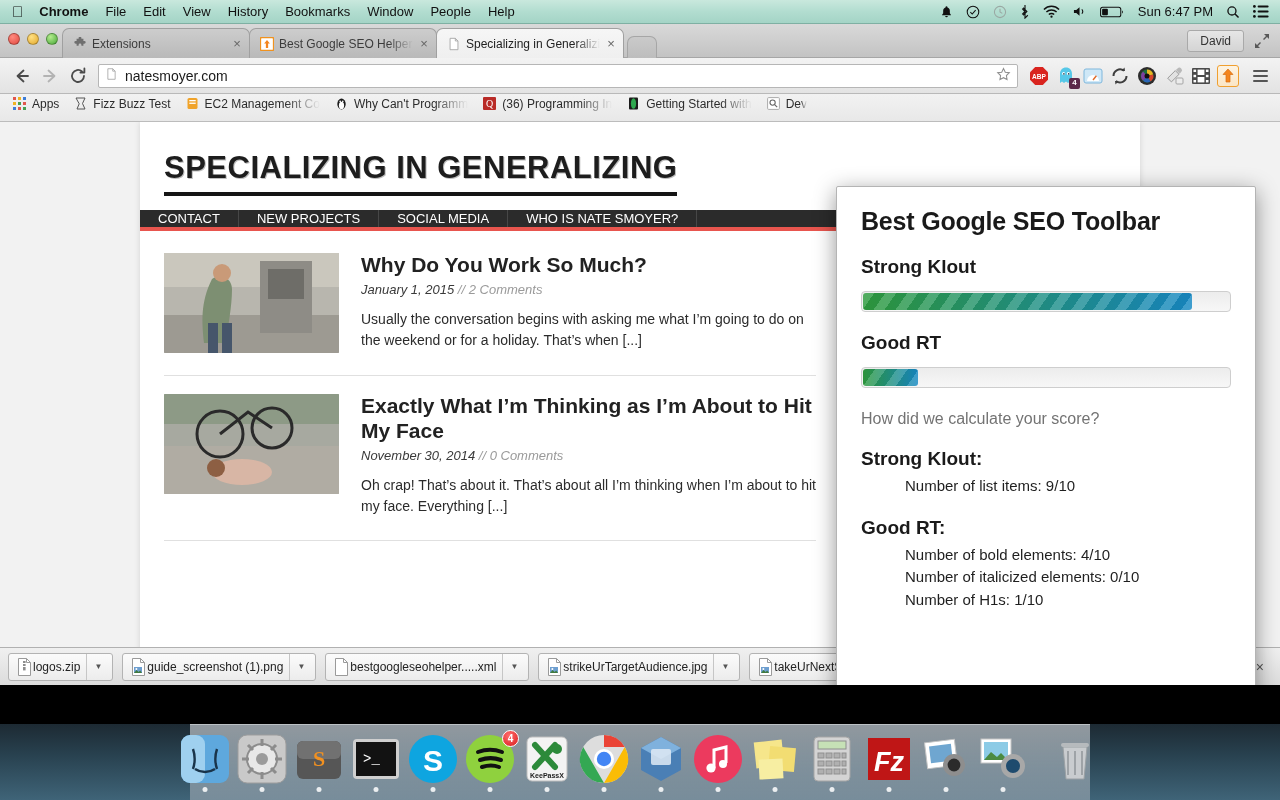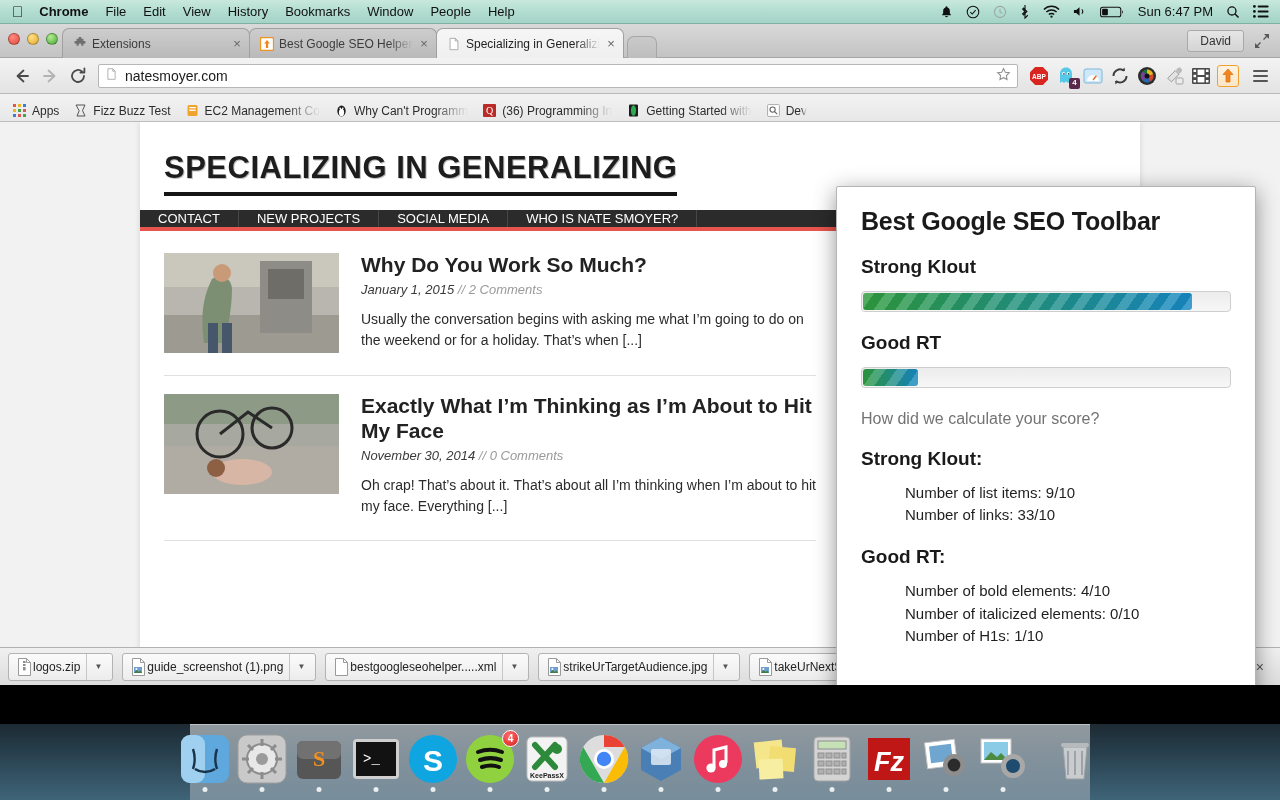--- a/index.html
+++ b/index.html
@@ -94,21 +94,21 @@
   .badge {
     position: absolute; right: -3px; bottom: -2px; background: #5b2a4a; color: #fff;
     font-size: 8px; line-height: 10px; min-width: 11px; height: 11px; border-radius: 2px;
     text-align: center; padding: 0 1px; font-weight: bold;
   }
   .menu-btn { width: 24px; display: flex; flex-direction: column; gap: 3px; align-items: center; margin-left: 4px; }
   .menu-btn i { display: block; width: 15px; height: 2px; background: #555; border-radius: 1px; }
 
   .bookmarks {
     height: 28px; background: linear-gradient(to bottom,#f2f2f2,#e8e8e8);
-    border-bottom: 1px solid #bcbcbc; display: flex; align-items: flex-end;
+    border-bottom: 1px solid #bcbcbc; display: flex; align-items: flex-start;
     padding: 0 6px; gap: 1px; overflow: hidden;
   }
   .bm { display: flex; align-items: center; gap: 5px; padding: 3px 7px; font-size: 12px; color: #2c2c2c; white-space: nowrap; }
   .bm .bm-label { overflow: hidden; }
   .bm.fade .bm-label {
     -webkit-mask-image: linear-gradient(to right,#000 70%,transparent 100%);
     mask-image: linear-gradient(to right,#000 70%,transparent 100%);
   }
   .bmicon { width: 14px; height: 14px; flex: 0 0 14px; }
 
@@ -164,21 +164,21 @@
   .bar-fill {
     height: 100%; border-radius: 3px;
     background-image:
       repeating-linear-gradient(-55deg, rgba(255,255,255,.17) 0 9px, rgba(0,0,0,.045) 9px 18px),
       linear-gradient(to bottom, rgba(255,255,255,.28), rgba(0,0,0,.12));
     background-color: #2e9b3e;
     position: relative;
   }
   .pp-link { display: block; margin-top: 22px; font-size: 16px; color: #737373; text-decoration: none; }
   .pp-sub { font-size: 19px; font-weight: bold; color: #1a1a1a; margin-top: 20px; }
-  .pp-items { margin-top: 12px; padding-left: 44px; }
+  .pp-items { margin-top: 5px; padding-left: 44px; }
   .pp-items div { font-size: 15px; color: #1f1f1f; line-height: 1.48; }
 
   
   .shelf {
     position: absolute; left: 0; bottom: 0; width: 1280px; height: 38px;
     background: linear-gradient(to bottom,#f0f0f0,#dcdcdc); border-top: 1px solid #b1b1b1;
     display: flex; align-items: center; padding: 0 8px; gap: 9px;
   }
   .dl {
     height: 28px; display: flex; align-items: center; padding: 0 3px 0 8px;
@@ -651,21 +651,20 @@
         <div class="pp-metric">Good RT</div>
         <div class="bar-outer">
           <div class="bar-fill" id="bar1" style="width: 15%; background-color: rgb(46, 155, 62); background-image: repeating-linear-gradient(-55deg, rgba(255, 255, 255, 0.17) 0px, rgba(255, 255, 255, 0.17) 9px, rgba(0, 0, 0, 0.05) 9px, rgba(0, 0, 0, 0.05) 18px), linear-gradient(to right, rgb(46, 155, 62) 0%, rgb(23, 137, 196) 100%);"></div>
         </div>
 
         <a class="pp-link" href="#">How did we calculate your score?</a>
 
         <div class="pp-sub">Strong Klout:</div>
         <div class="pp-items">
           <div>Number of list items: 9/10</div>
-          <div>Number of links: 33/10</div>
         </div>
 
         <div class="pp-sub">Good RT:</div>
         <div class="pp-items">
           <div>Number of bold elements: 4/10</div>
           <div>Number of italicized elements: 0/10</div>
           <div>Number of H1s: 1/10</div>
         </div>
 
       </div>

